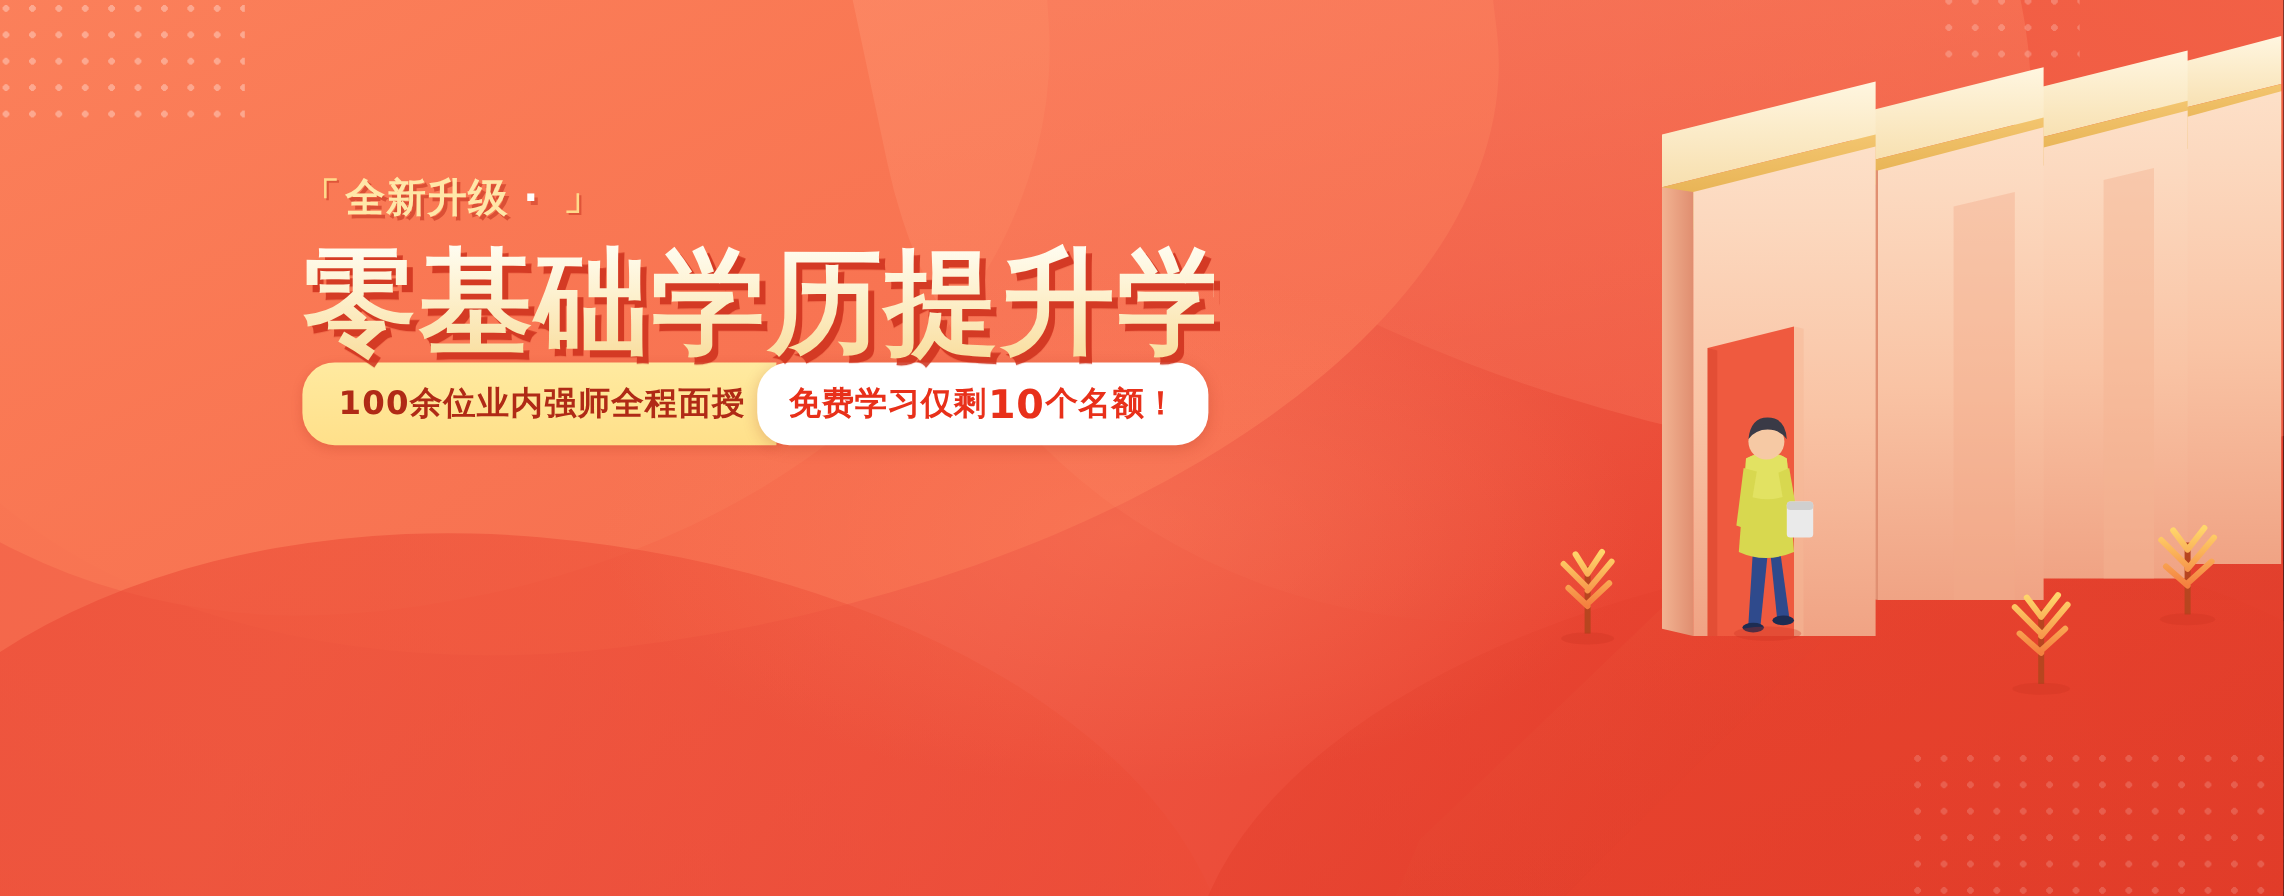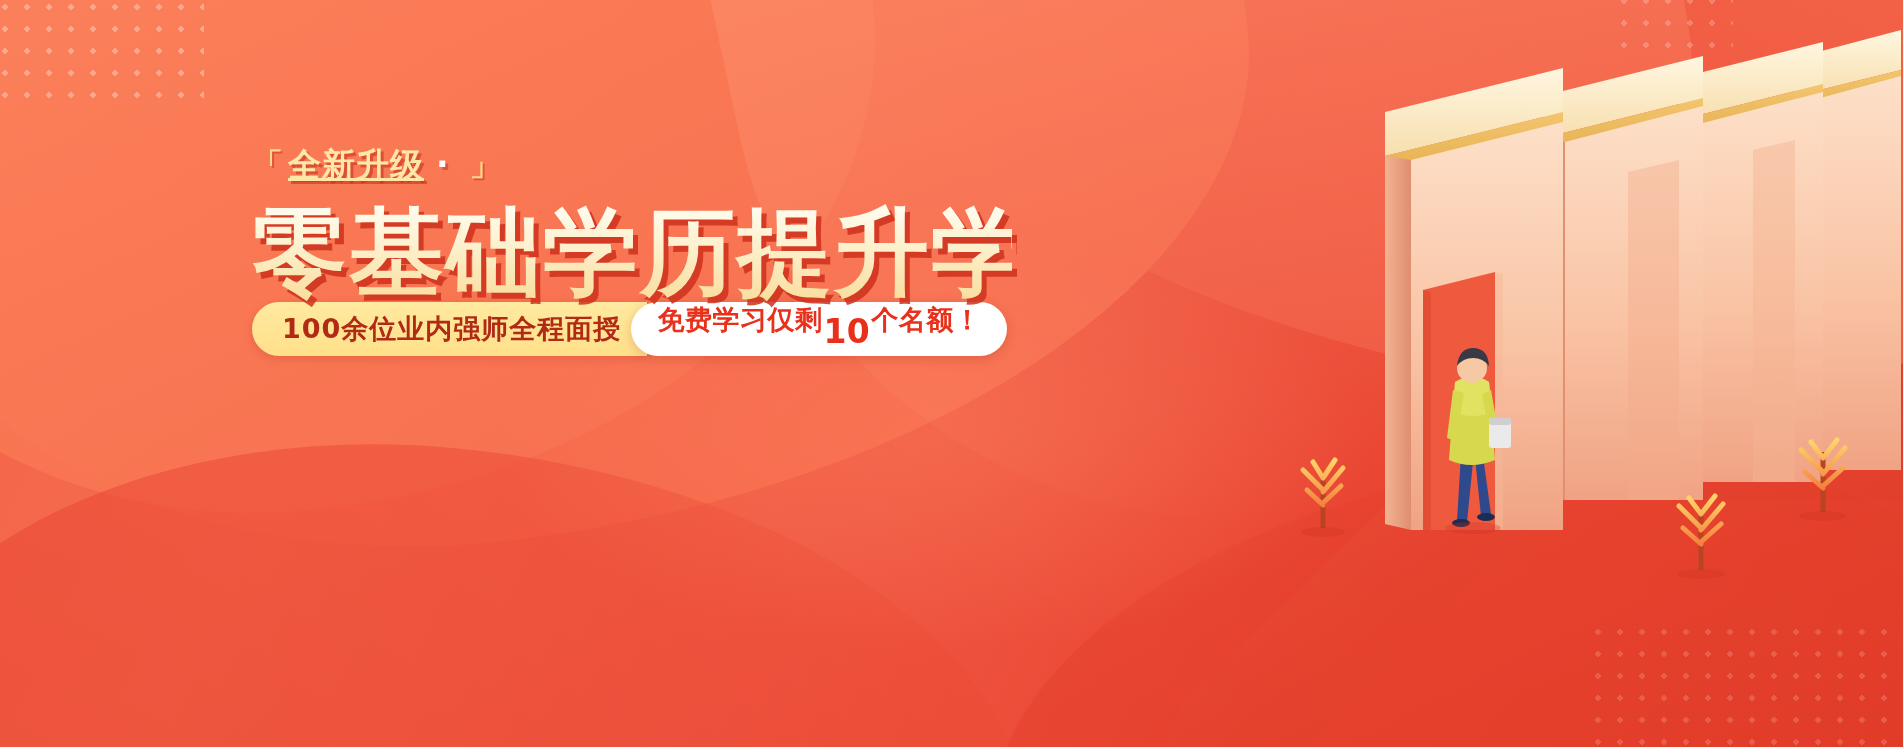--- a/index.html
+++ b/index.html
@@ -112,21 +112,20 @@
     color:#ffd98a;
     font-size:31px;
     font-weight:700;
     text-shadow:2px 2px 0 rgba(190,40,25,.45);
   }
   .bracket-l{margin-right:4px;}
   .bracket-r{margin-left:8px;}
   .sub-gold{
     color:#ffe7a8;
     text-shadow:3px 3px 0 rgba(193,45,28,.55);
-    text-decoration:underline;
   }
   .sub-dot{
     color:#ffffff;
     margin:0 12px;
     text-shadow:3px 3px 0 rgba(193,45,28,.45);
   }
   .sub-white{
     color:#ffffff;
     text-shadow:3px 3px 0 rgba(193,45,28,.45);
   }
@@ -141,37 +140,38 @@
     background:linear-gradient(180deg,#fffdf2 0%,#fdf1cf 42%,#f9dd9c 100%);
     -webkit-background-clip:text;
     background-clip:text;
     -webkit-text-fill-color:transparent;
     filter:drop-shadow(5px 6px 0 rgba(206,48,28,.85));
   }
 
   .pill-row{
     display:flex;
     align-items:stretch;
-    height:54px;
+    height:69px;
   }
   .pill-yellow{
     display:flex;
     align-items:center;
     background:linear-gradient(180deg,#ffeaa0 0%,#ffe08a 100%);
     border-radius:27px 0 0 27px;
     padding:0 26px 0 30px;
     font-size:27px;
     font-weight:700;
     color:#b02a16;
     letter-spacing:1px;
     white-space:nowrap;
     box-shadow:0 3px 10px rgba(150,30,15,.18);
   }
   .pill-white{
     display:flex;
+    align-items:center;
     background:#ffffff;
     border-radius:27px;
     padding:0 26px;
     margin-left:-16px;
     font-size:27px;
     font-weight:700;
     color:#e8301a;
     letter-spacing:.5px;
     white-space:nowrap;
     box-shadow:0 3px 12px rgba(150,30,15,.22);

